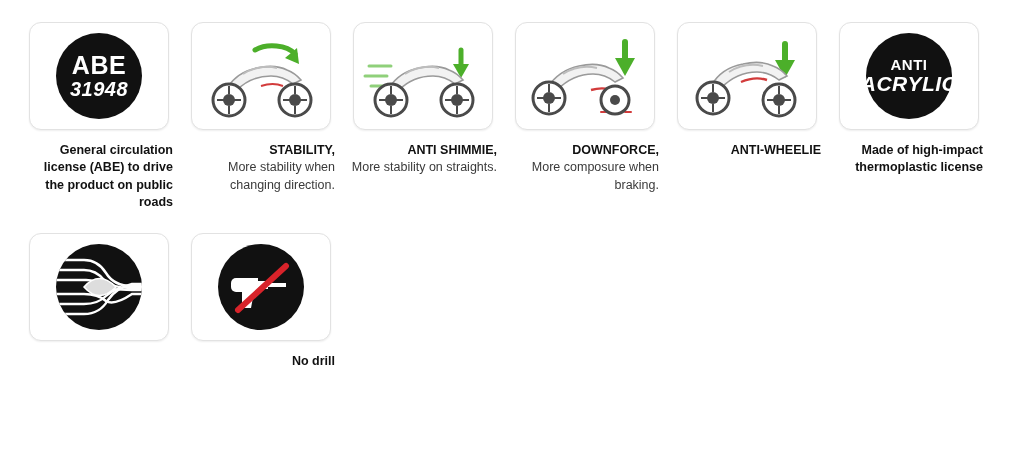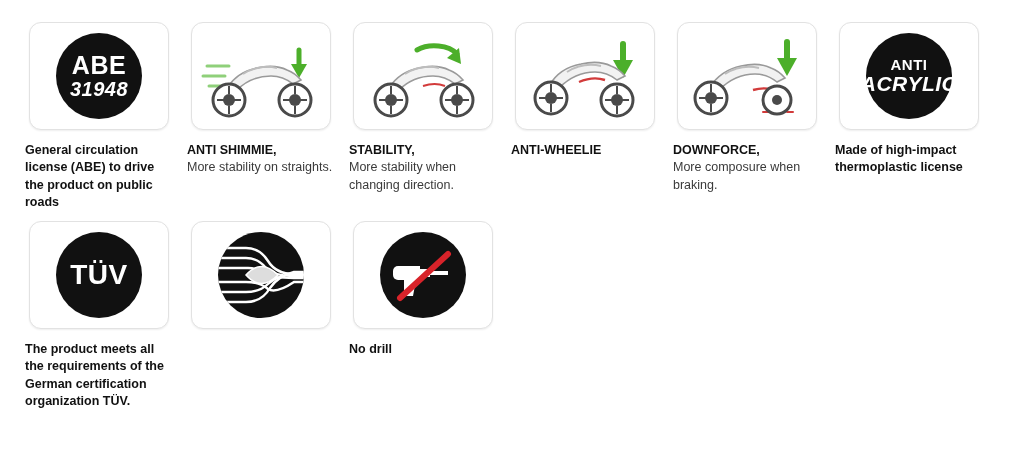--- a/index.html
+++ b/index.html
@@ -19,21 +19,21 @@
     width: 1024px;
     height: 473px;
     box-sizing: border-box;
     padding: 22px 18px 0 18px;
   }
   .row {
     display: flex;
     align-items: flex-start;
     justify-content: flex-start;
   }
-  .row-1 { margin-bottom: 10px; }
+  .row-1 { margin-bottom: 22px; }
   .feature {
     width: 162px;
     flex: 0 0 162px;
     display: flex;
     flex-direction: column;
     align-items: center;
   }
   .card {
     width: 140px;
     height: 108px;
@@ -42,21 +42,21 @@
     border-radius: 12px;
     box-shadow: 0 1px 2px rgba(0,0,0,0.07);
     display: flex;
     align-items: center;
     justify-content: center;
     box-sizing: border-box;
     overflow: hidden;
   }
   .caption {
     margin-top: 12px;
-    text-align: left;
+    text-align: right;
     width: 148px;
     line-height: 1.38;
   }
   .cap-title {
     font-size: 12.5px;
     font-weight: bold;
     color: #111111;
     display: block;
   }
   .cap-sub {
@@ -105,20 +105,55 @@
       </div>
       <div class="caption">
         <span class="cap-title">General circulation license (ABE) to drive the product on public roads</span>
       </div>
     </div>
 
     <div class="feature">
       <div class="card">
         <svg width="124" height="92" viewBox="0 0 124 92">
 
+          <path d="M56 20 a26 16 0 0 1 40 4" fill="none" stroke="#4caf2a" stroke-width="5" stroke-linecap="round"></path>
+          <polygon points="98,18 100,34 86,28" fill="#4caf2a"></polygon>
+
+          <path d="M28 58 q10 -16 30 -20 q18 -4 30 2 q8 3 14 10 l-8 4 q-10 -8 -22 -8 q-20 0 -34 14 z" fill="#f2f2f2" stroke="#9a9a9a" stroke-width="1.6"></path>
+          <path d="M44 44 q16 -10 34 -6" fill="none" stroke="#bdbdbd" stroke-width="2"></path>
+          <path d="M62 56 q12 -4 22 0" fill="none" stroke="#d23b3b" stroke-width="2"></path>
+
+          <circle cx="30" cy="70" r="16" fill="#ffffff" stroke="#4a4a4a" stroke-width="3"></circle>
+          <circle cx="30" cy="70" r="6" fill="#4a4a4a"></circle>
+          <g stroke="#4a4a4a" stroke-width="2">
+            <line x1="30" y1="56" x2="30" y2="64"></line>
+              <line x1="30" y1="76" x2="30" y2="84"></line>
+            <line x1="18" y1="70" x2="25" y2="70"></line>
+              <line x1="35" y1="70" x2="42" y2="70"></line>
+          </g>
+          <circle cx="96" cy="70" r="16" fill="#ffffff" stroke="#4a4a4a" stroke-width="3"></circle>
+          <circle cx="96" cy="70" r="6" fill="#4a4a4a"></circle>
+          <g stroke="#4a4a4a" stroke-width="2">
+            <line x1="96" y1="56" x2="96" y2="64"></line>
+              <line x1="96" y1="76" x2="96" y2="84"></line>
+            <line x1="84" y1="70" x2="91" y2="70"></line>
+              <line x1="101" y1="70" x2="108" y2="70"></line>
+          </g>
+        </svg>
+      </div>
+      <div class="caption">
+        <span class="cap-title">STABILITY,</span>
+        <span class="cap-sub">More stability when changing direction.</span>
+      </div>
+    </div>
+
+    <div class="feature">
+      <div class="card">
+        <svg width="124" height="92" viewBox="0 0 124 92">
+
           <g stroke="#8fd07a" stroke-width="3" stroke-linecap="round">
             <line x1="8" y1="36" x2="30" y2="36"></line>
             <line x1="4" y1="46" x2="26" y2="46"></line>
             <line x1="10" y1="56" x2="28" y2="56"></line>
           </g>
 
           <path d="M100 20 L100 38" stroke="#4caf2a" stroke-width="5" stroke-linecap="round"></path>
           <polygon points="92,34 108,34 100,48" fill="#4caf2a"></polygon>
           <path d="M28 58 q10 -16 30 -20 q18 -4 30 2 q8 3 14 10 l-8 4 q-10 -8 -22 -8 q-20 0 -34 14 z" fill="#f2f2f2" stroke="#9a9a9a" stroke-width="1.6"></path>
           <path d="M44 44 q16 -10 34 -6" fill="none" stroke="#bdbdbd" stroke-width="2"></path>
@@ -142,49 +177,46 @@
       </div>
       <div class="caption">
         <span class="cap-title">ANTI SHIMMIE,</span>
         <span class="cap-sub">More stability on straights.</span>
       </div>
     </div>
 
     <div class="feature">
       <div class="card">
         <svg width="124" height="92" viewBox="0 0 124 92">
-
-          <path d="M56 20 a26 16 0 0 1 40 4" fill="none" stroke="#4caf2a" stroke-width="5" stroke-linecap="round"></path>
-          <polygon points="98,18 100,34 86,28" fill="#4caf2a"></polygon>
-
-          <path d="M28 58 q10 -16 30 -20 q18 -4 30 2 q8 3 14 10 l-8 4 q-10 -8 -22 -8 q-20 0 -34 14 z" fill="#f2f2f2" stroke="#9a9a9a" stroke-width="1.6"></path>
-          <path d="M44 44 q16 -10 34 -6" fill="none" stroke="#bdbdbd" stroke-width="2"></path>
-          <path d="M62 56 q12 -4 22 0" fill="none" stroke="#d23b3b" stroke-width="2"></path>
-
-          <circle cx="30" cy="70" r="16" fill="#ffffff" stroke="#4a4a4a" stroke-width="3"></circle>
-          <circle cx="30" cy="70" r="6" fill="#4a4a4a"></circle>
-          <g stroke="#4a4a4a" stroke-width="2">
-            <line x1="30" y1="56" x2="30" y2="64"></line>
-              <line x1="30" y1="76" x2="30" y2="84"></line>
-            <line x1="18" y1="70" x2="25" y2="70"></line>
-              <line x1="35" y1="70" x2="42" y2="70"></line>
-          </g>
-          <circle cx="96" cy="70" r="16" fill="#ffffff" stroke="#4a4a4a" stroke-width="3"></circle>
-          <circle cx="96" cy="70" r="6" fill="#4a4a4a"></circle>
-          <g stroke="#4a4a4a" stroke-width="2">
-            <line x1="96" y1="56" x2="96" y2="64"></line>
-              <line x1="96" y1="76" x2="96" y2="84"></line>
-            <line x1="84" y1="70" x2="91" y2="70"></line>
-              <line x1="101" y1="70" x2="108" y2="70"></line>
-          </g>
-        </svg>
-      </div>
-      <div class="caption">
-        <span class="cap-title">STABILITY,</span>
-        <span class="cap-sub">More stability when changing direction.</span>
+          <path d="M102 12 L102 32" stroke="#4caf2a" stroke-width="6" stroke-linecap="round"></path>
+          <polygon points="92,28 112,28 102,46" fill="#4caf2a"></polygon>
+          <path d="M24 58 q12 -18 32 -22 q18 -4 30 2 q8 3 14 10 l-8 4 q-10 -8 -22 -8 q-20 0 -36 16 z" fill="#f2f2f2" stroke="#9a9a9a" stroke-width="1.6"></path>
+          <path d="M40 44 q16 -10 34 -6" fill="none" stroke="#bdbdbd" stroke-width="2"></path>
+          <path d="M68 60 q14 -4 26 2" fill="none" stroke="#d23b3b" stroke-width="2.4"></path>
+
+          <g stroke="#d23b3b" stroke-width="2" stroke-linecap="round">
+            <line x1="78" y1="82" x2="86" y2="82"></line>
+            <line x1="90" y1="82" x2="98" y2="82"></line>
+            <line x1="102" y1="82" x2="108" y2="82"></line>
+          </g>
+          <circle cx="26" cy="68" r="16" fill="#ffffff" stroke="#4a4a4a" stroke-width="3"></circle>
+          <circle cx="26" cy="68" r="6" fill="#4a4a4a"></circle>
+          <g stroke="#4a4a4a" stroke-width="2">
+            <line x1="26" y1="54" x2="26" y2="62"></line>
+              <line x1="26" y1="74" x2="26" y2="82"></line>
+            <line x1="14" y1="68" x2="21" y2="68"></line>
+              <line x1="31" y1="68" x2="38" y2="68"></line>
+          </g>
+          <circle cx="92" cy="70" r="14" fill="#ffffff" stroke="#4a4a4a" stroke-width="3"></circle>
+          <circle cx="92" cy="70" r="5" fill="#4a4a4a"></circle>
+        </svg>
+      </div>
+      <div class="caption">
+        <span class="cap-title">DOWNFORCE,</span>
+        <span class="cap-sub">More composure when braking.</span>
       </div>
     </div>
 
     <div class="feature">
       <div class="card">
         <svg width="124" height="92" viewBox="0 0 124 92">
           <path d="M100 14 L100 34" stroke="#4caf2a" stroke-width="6" stroke-linecap="round"></path>
           <polygon points="90,30 110,30 100,48" fill="#4caf2a"></polygon>
           <path d="M26 56 q10 -18 32 -22 q18 -4 30 2 q8 3 14 10 l-8 4 q-10 -8 -22 -8 q-20 0 -36 16 z" fill="#f2f2f2" stroke="#9a9a9a" stroke-width="1.6"></path>
           <path d="M44 42 q16 -10 34 -6" fill="none" stroke="#bdbdbd" stroke-width="2"></path>
@@ -207,77 +239,35 @@
           </g>
         </svg>
       </div>
       <div class="caption">
         <span class="cap-title">ANTI-WHEELIE</span>
       </div>
     </div>
 
     <div class="feature">
       <div class="card">
-        <svg width="124" height="92" viewBox="0 0 124 92">
-          <path d="M102 12 L102 32" stroke="#4caf2a" stroke-width="6" stroke-linecap="round"></path>
-          <polygon points="92,28 112,28 102,46" fill="#4caf2a"></polygon>
-          <path d="M24 58 q12 -18 32 -22 q18 -4 30 2 q8 3 14 10 l-8 4 q-10 -8 -22 -8 q-20 0 -36 16 z" fill="#f2f2f2" stroke="#9a9a9a" stroke-width="1.6"></path>
-          <path d="M40 44 q16 -10 34 -6" fill="none" stroke="#bdbdbd" stroke-width="2"></path>
-          <path d="M68 60 q14 -4 26 2" fill="none" stroke="#d23b3b" stroke-width="2.4"></path>
-
-          <g stroke="#d23b3b" stroke-width="2" stroke-linecap="round">
-            <line x1="78" y1="82" x2="86" y2="82"></line>
-            <line x1="90" y1="82" x2="98" y2="82"></line>
-            <line x1="102" y1="82" x2="108" y2="82"></line>
-          </g>
-          <circle cx="26" cy="68" r="16" fill="#ffffff" stroke="#4a4a4a" stroke-width="3"></circle>
-          <circle cx="26" cy="68" r="6" fill="#4a4a4a"></circle>
-          <g stroke="#4a4a4a" stroke-width="2">
-            <line x1="26" y1="54" x2="26" y2="62"></line>
-              <line x1="26" y1="74" x2="26" y2="82"></line>
-            <line x1="14" y1="68" x2="21" y2="68"></line>
-              <line x1="31" y1="68" x2="38" y2="68"></line>
-          </g>
-          <circle cx="92" cy="70" r="14" fill="#ffffff" stroke="#4a4a4a" stroke-width="3"></circle>
-          <circle cx="92" cy="70" r="5" fill="#4a4a4a"></circle>
-        </svg>
-      </div>
-      <div class="caption">
-        <span class="cap-title">DOWNFORCE,</span>
-        <span class="cap-sub">More composure when braking.</span>
-      </div>
-    </div>
-
-    <div class="feature">
-      <div class="card">
         <div class="badge pmma">
           <span class="l1">ANTI</span>
           <span class="l2">ACRYLIC</span>
         </div>
       </div>
       <div class="caption">
         <span class="cap-title">Made of high-impact thermoplastic license</span>
       </div>
     </div>
 
   </div>
 
   <div class="row row-2">
 
 
-    <div class="feature">
-      <div class="card">
-        <div class="badge tuv">
-          <span class="l1">TÜV</span>
-        </div>
-      </div>
-      <div class="caption">
-        <span class="cap-title">The product meets all the requirements of the German certification organization TÜV.</span>
-      </div>
-    </div>
 
     <div class="feature">
       <div class="card">
         <svg width="90" height="90" viewBox="0 0 90 90">
           <defs>
             <clipPath id="circclip">
                 <circle cx="45" cy="45" r="43"></circle>
               </clipPath>
           </defs>
           <circle cx="45" cy="45" r="43" fill="#111111"></circle>

